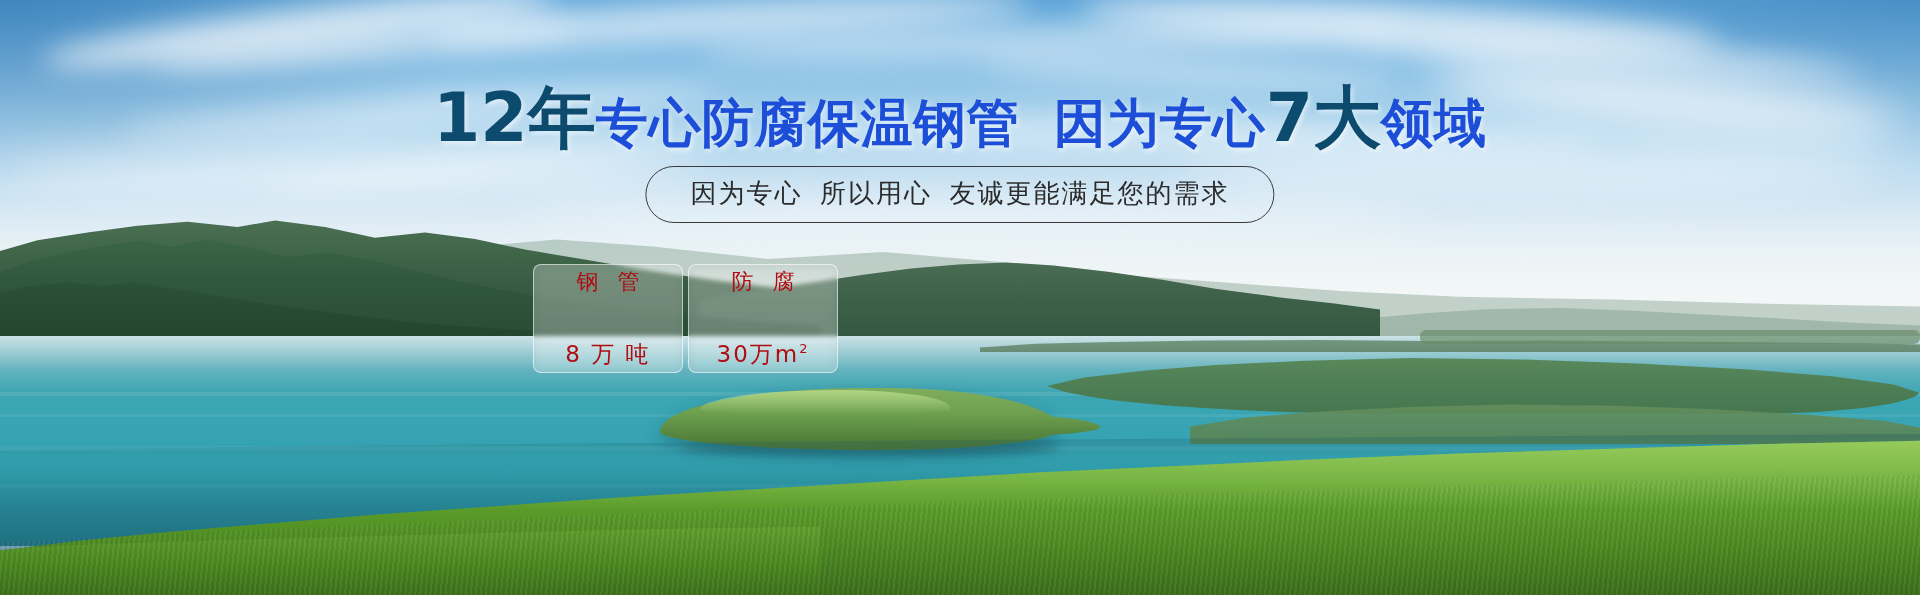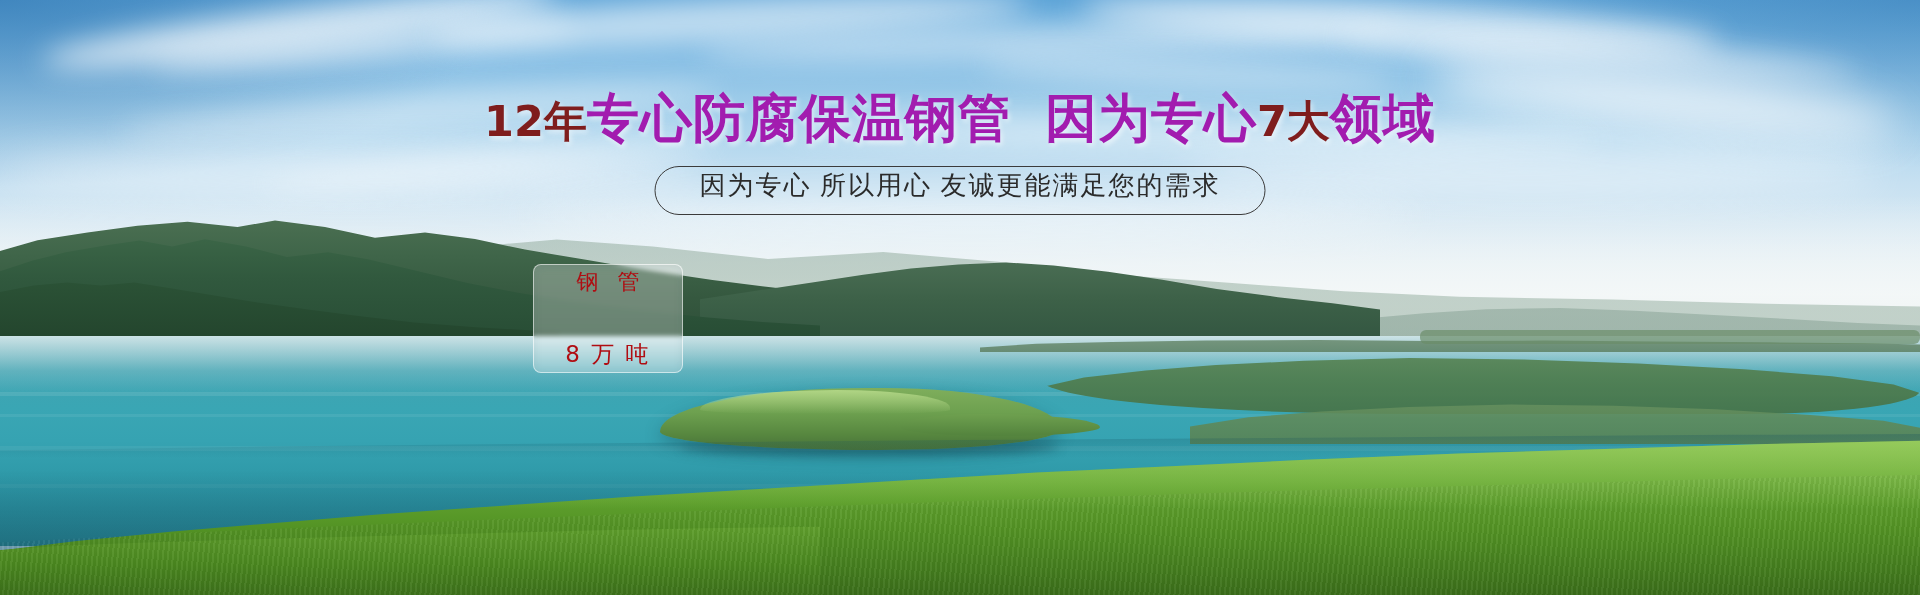--- a/index.html
+++ b/index.html
@@ -198,33 +198,33 @@
     position:absolute;left:0;top:88px;width:1920px;
     text-align:center;
     font-family:"DejaVu Sans","Liberation Sans",sans-serif;
     font-weight:bold;
     font-size:52px;
     letter-spacing:1px;
     line-height:60px;
     white-space:nowrap;
     text-shadow:2px 3px 5px rgba(255,255,255,.55);
   }
-  .hl-red{color:#7f1d1d;font-size:43px;letter-spacing:0;}
-  .hl-dark{color:#a21caf;}
+  .hl-red{color:#0c4a6e;font-size:68px;letter-spacing:0;}
+  .hl-dark{color:#1d4ed8;}
   .hl-gap{display:inline-block;width:34px;}
 
   .pill{
     position:absolute;left:50%;top:166px;transform:translateX(-50%);
     border:1.6px solid #3b3b3b;
     border-radius:30px;
-    padding:1px 44px 11px;
+    padding:9px 44px 11px;
     font-size:26px;
     letter-spacing:2px;
     color:#2b2b2b;
-    font-family:Liberation Serif, serif;
+    font-family:Liberation Mono, monospace;
     white-space:nowrap;
     background:transparent;
   }
 
   
   .cards{
     position:absolute;left:533px;top:264px;
     display:flex;
     gap:5px;
   }
@@ -317,17 +317,21 @@
 
   <div class="pill">因为专心 所以用心  友诚更能满足您的需求</div>
 
   <div class="cards">
 
     <div class="card">
       <div class="card-title">钢 管</div>
       <div class="card-value"><span>8 万 吨</span><sup></sup></div>
     </div>
 
+    <div class="card">
+      <div class="card-title">防 腐</div>
+      <div class="card-value"><span>30万m</span><sup>2</sup></div>
+    </div>
 
 
   </div>
 
 </div>
 
 </body></html>

